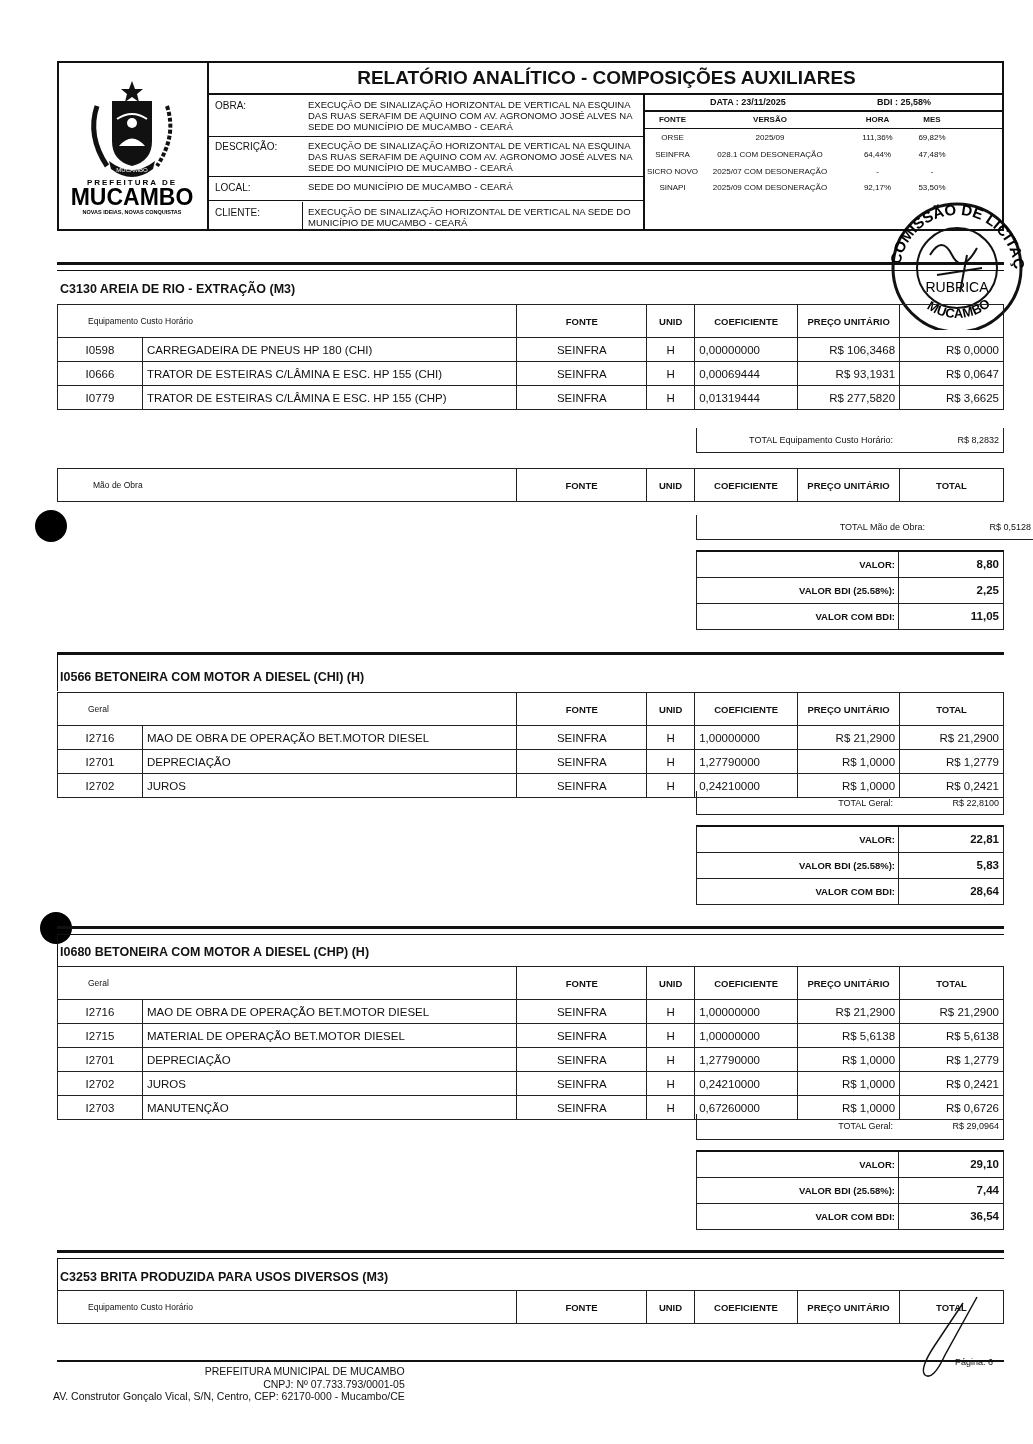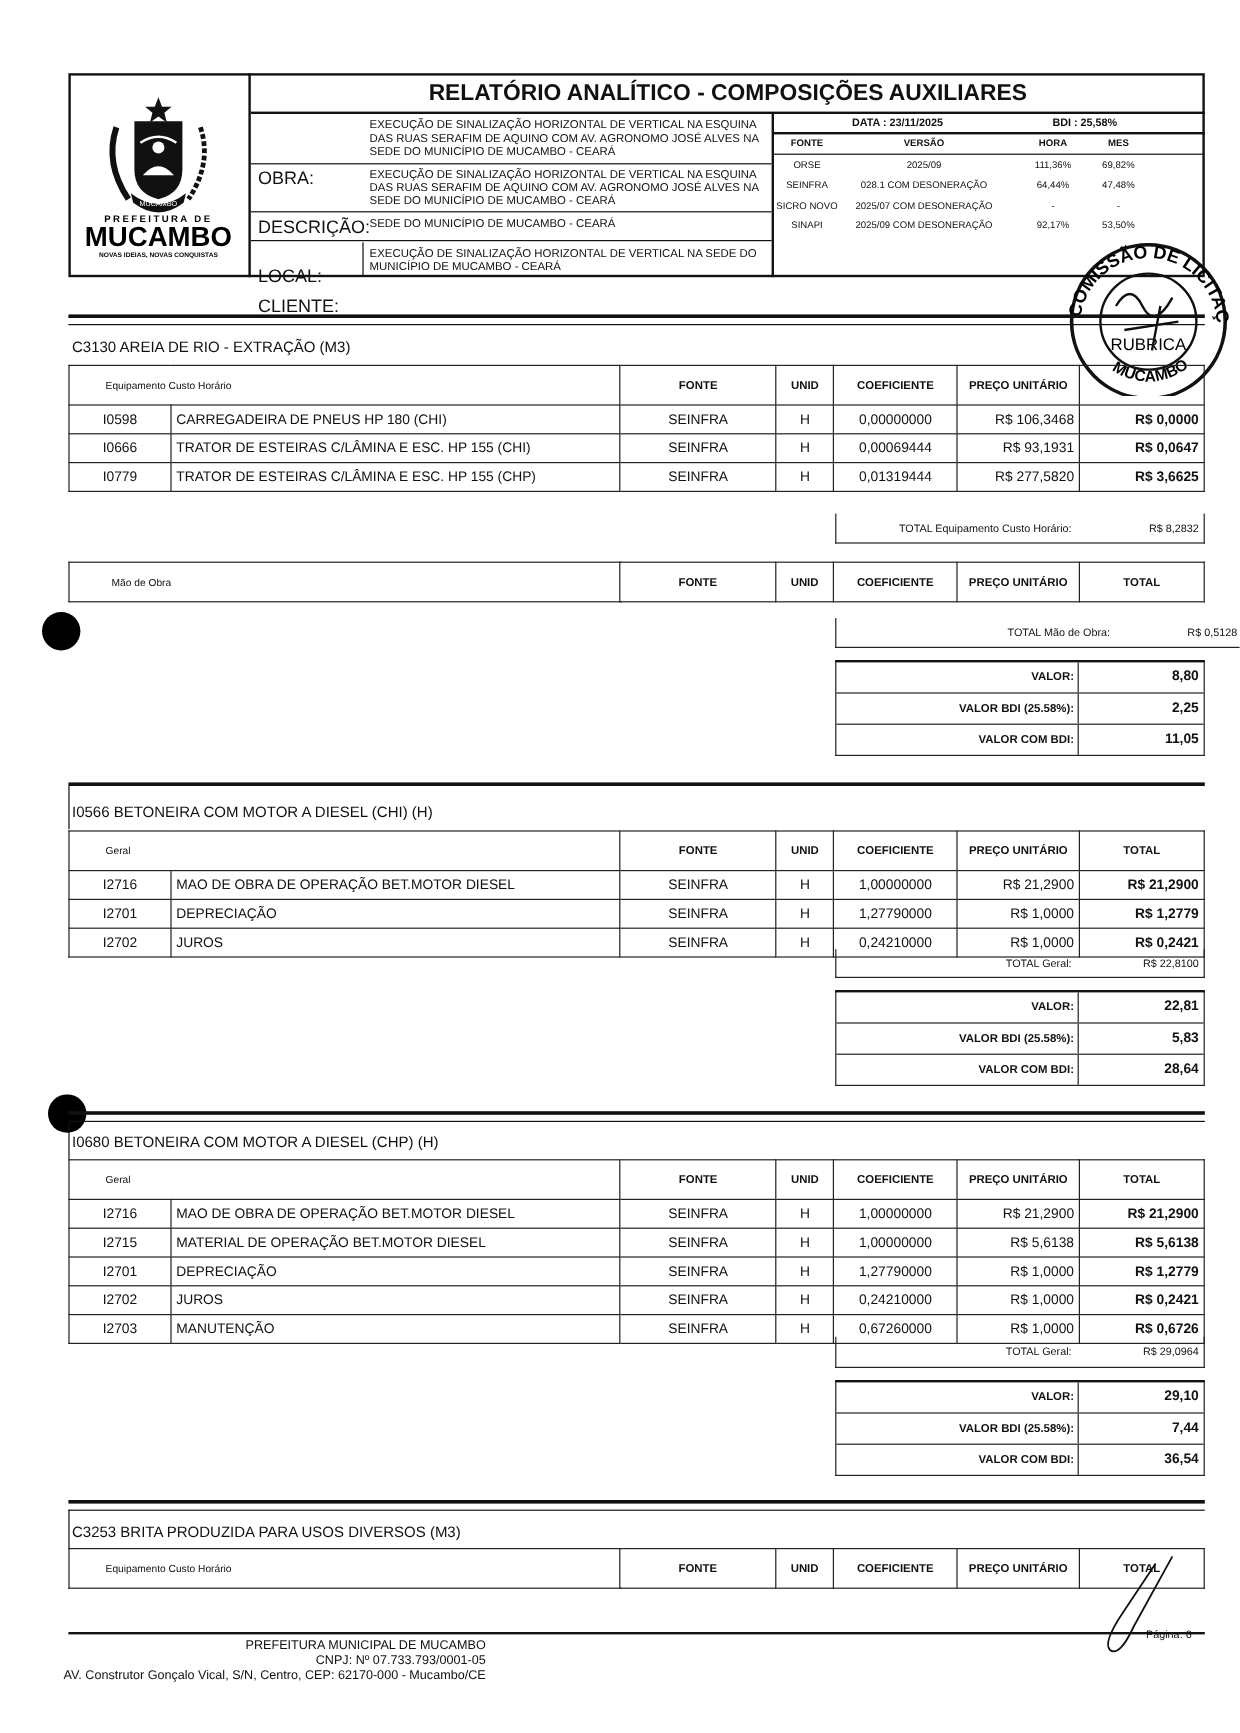--- a/index.html
+++ b/index.html
@@ -2,45 +2,45 @@
 <html><head>
 <meta charset="utf-8">
 <style>
   html,body{margin:0;padding:0;background:#fff;}
   body{width:1033px;height:1444px;position:relative;overflow:hidden;font-family:"Liberation Sans",sans-serif;color:#111;}
   .abs{position:absolute;}
   
   .hdr{left:57px;top:61px;width:947px;height:170px;border:2px solid #111;box-sizing:border-box;}
   .logo{left:57px;top:61px;width:152px;height:170px;border-right:2px solid #111;box-sizing:border-box;}
   .title{left:209px;top:61px;width:795px;height:34px;border-bottom:2px solid #111;box-sizing:border-box;font-weight:bold;font-size:19px;text-align:center;line-height:34px;}
-  .info-lbl{font-size:15px;left:215px;margin-top:40px;}
+  .info-lbl{font-size:10px;left:215px;}
   .info-val{font-size:9.5px;left:308px;width:330px;line-height:11px;}
   .hline{height:1px;background:#111;}
   .vline{width:1px;background:#111;}
   .rtable{left:643px;top:95px;width:361px;height:136px;border-left:2px solid #111;box-sizing:border-box;font-size:8px;padding-left:36px;}
   .rt-row{position:absolute;left:0;width:359px;height:14px;line-height:14px;}
   .rt-row span{position:absolute;text-align:center;}
   .c1{left:0;width:55px;}
   .c2{left:55px;width:140px;}
   .c3{left:195px;width:75px;}
   .c4{left:262px;width:50px;}
   
   .sec-line{left:57px;width:947px;height:3px;background:#111;}
-  .sec-title{left:60px;font-size:12.5px;font-weight:normal;}
+  .sec-title{left:60px;font-size:12.5px;font-weight:bold;}
   table.ct{position:absolute;left:57px;width:947px;border-collapse:collapse;font-size:11.5px;}
   table.ct td{border:1px solid #222;height:24px;padding:0 4px;box-sizing:border-box;}
   table.ct tr.th td{font-size:9.5px;font-weight:bold;text-align:center;height:33px;}
   table.ct tr.th td.grp{font-weight:normal;text-align:left;font-size:8.5px;padding-left:30px;}
   .code{width:85px;text-align:center;}
   .desc{width:375px;text-align:left;}
   .fonte{width:130px;text-align:center;}
   .unid{width:48px;text-align:center;}
-  .coef{width:103px;text-align:center;}
+  .coef{width:103px;text-align:left;}
   .preco{width:102px;text-align:right;}
-  .tot{width:104px;text-align:right;font-weight:bold;}
+  .tot{width:104px;text-align:right;}
   .subtot{position:absolute;border:1px solid #222;border-top:none;font-size:9px;box-sizing:border-box;}
   .subtot span{position:absolute;top:0;line-height:24px;}
   .vbox{position:absolute;left:696px;width:308px;border:1px solid #222;border-top:2px solid #111;box-sizing:border-box;}
   .vrow{position:relative;height:25px;border-bottom:1px solid #222;font-weight:bold;text-decoration:underline;}
   .vrow:last-child{border-bottom:none;}
   .vrow .lb{position:absolute;left:0;width:202px;text-align:right;font-size:9.5px;line-height:25px;border-right:1px solid #222;height:25px;box-sizing:border-box;padding-right:3px;}
   .vrow .vl{position:absolute;right:4px;font-size:11.5px;line-height:25px;}
   .hole{position:absolute;width:32px;height:32px;border-radius:50%;background:#000;}
   .stamp{left:882px;top:200px;width:150px;height:130px;}
   .footer{left:53px;top:1365px;font-size:10.5px;line-height:12.5px;text-align:right;}

